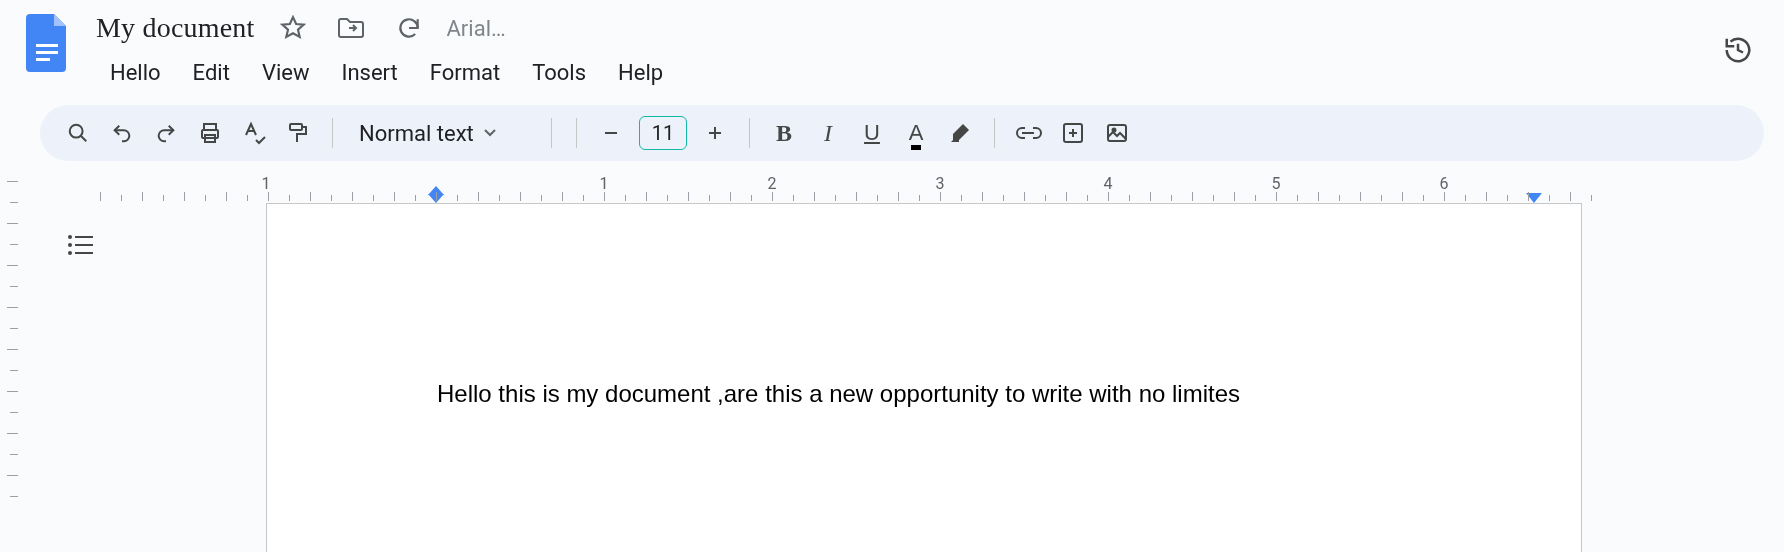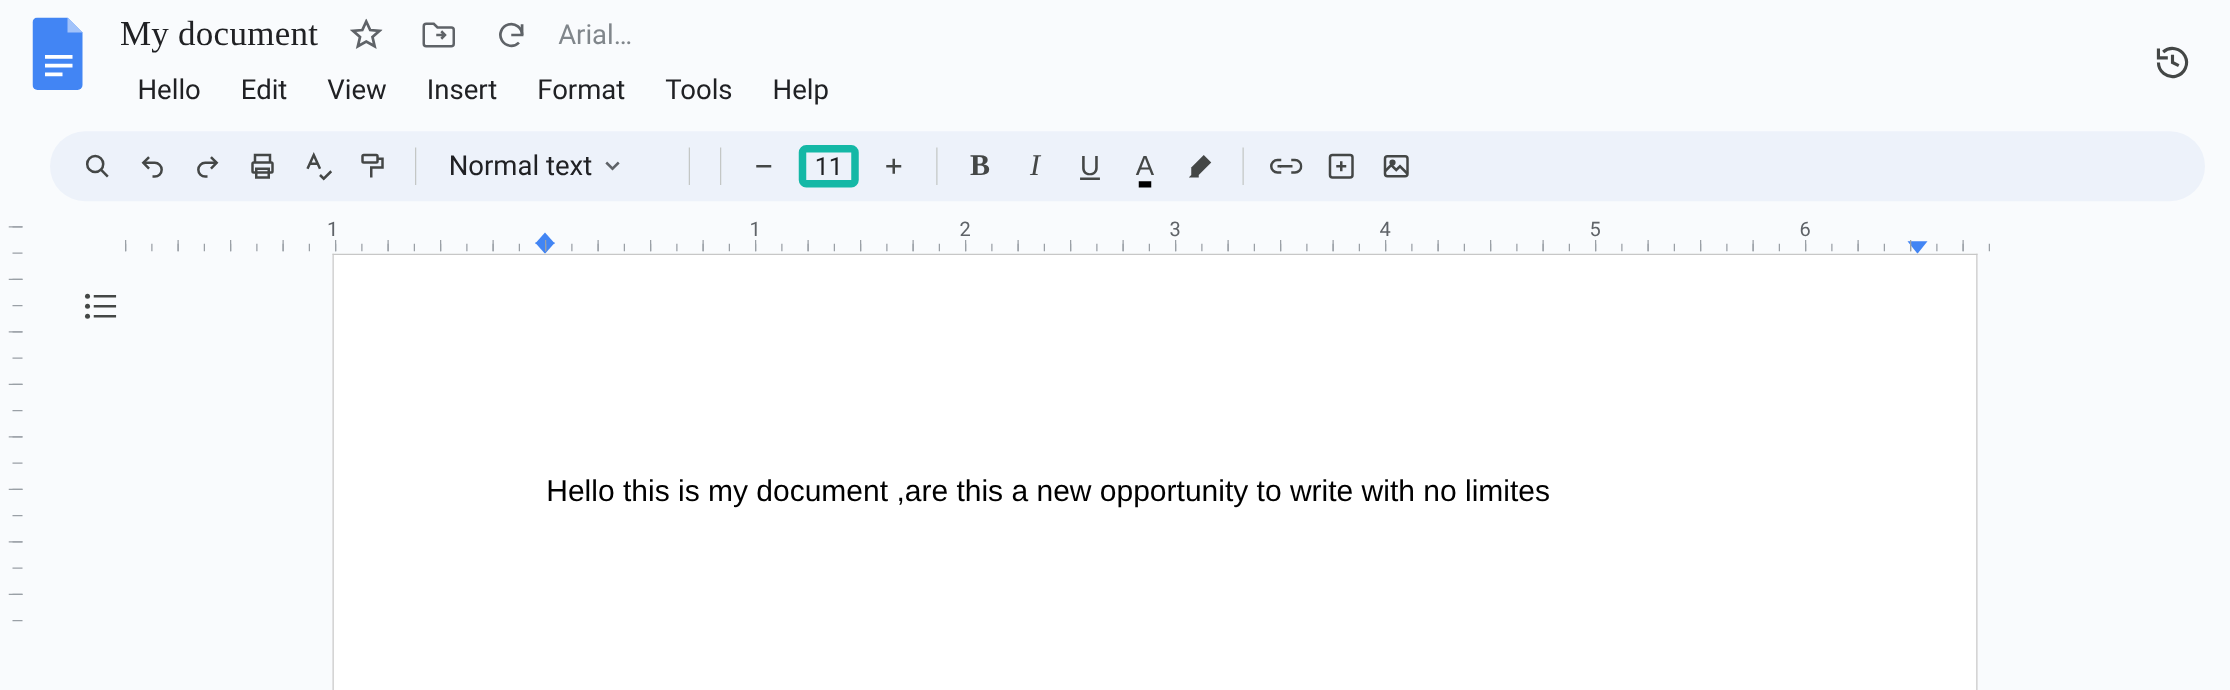--- a/index.html
+++ b/index.html
@@ -105,21 +105,21 @@
     color:var(--text);
     height:40px;
     cursor:pointer;
   }
   .dropdown.wide { min-width:190px;text-align:center; }
   .dropdown .caret { color:#5f6368; }
   .fontsize-group { display:flex; align-items:center; gap:8px; }
   .fontsize-box {
     width:48px;
     height:34px;
-    border:6px solid #14b8a6;
+    border:1px solid #14b8a6;
     border-radius:6px;
     display:flex;
     align-items:center;
     justify-content:center;
     font-size:20px;
     background:transparent;
   }
   .bold   { font-weight:700; font-family:Georgia,serif; font-size:24px;}
   .italic { font-style:italic; font-family:Georgia,serif; font-size:24px;}
   .underline-u { text-decoration: underline; font-size:22px; font-family:Arial;}

